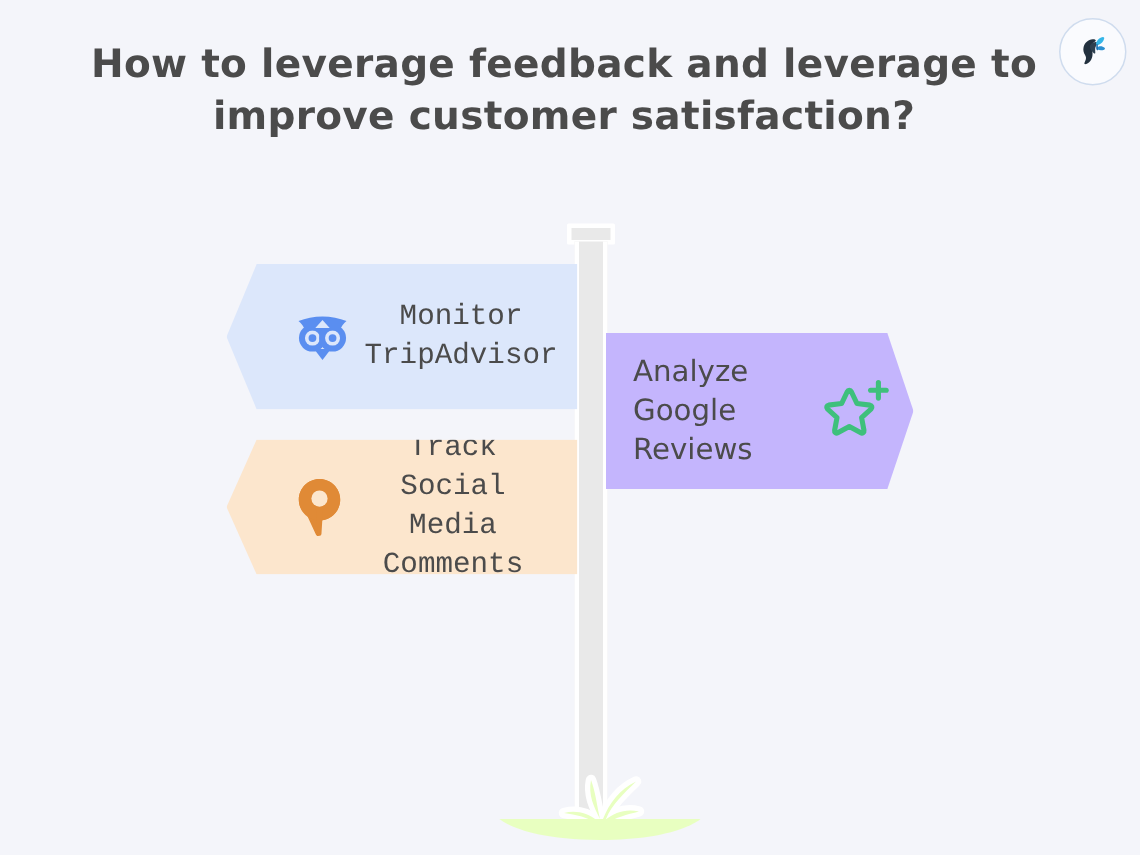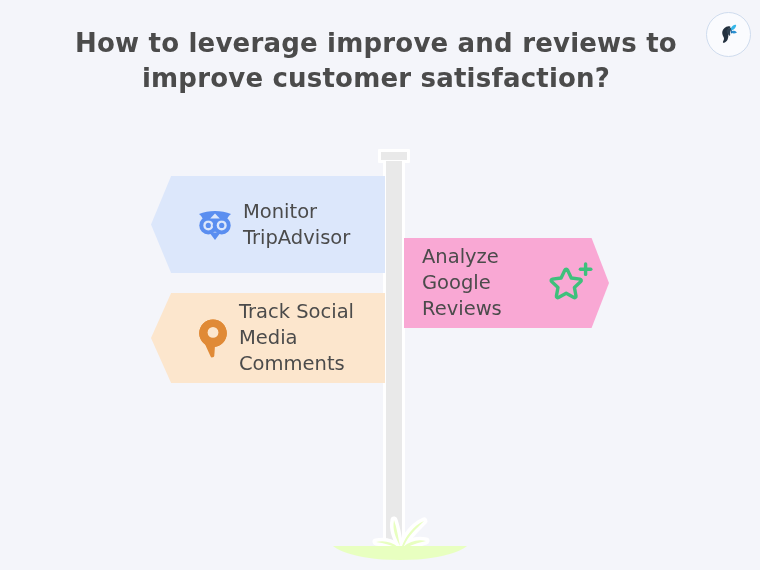--- a/index.html
+++ b/index.html
@@ -130,24 +130,24 @@
     top: 293px;
     width: 234px;
     height: 90px;
     background: #fce6cd;
   }
   #sign-social .sign-inner { padding: 0 18px 0 42px; }
 
   
   #sign-google {
     left: 404px;
-    top: 238px;
+    top: 222px;
     width: 205px;
-    height: 90px;
-    background: #f9a8d4;
+    height: 104px;
+    background: #c4b5fd;
   }
   #sign-google .sign-inner { padding: 0 14px 0 18px; }
 
   .sign-icon {
     flex: 0 0 auto;
     width: 40px;
     height: 40px;
     display: flex;
     align-items: center;
     justify-content: center;
@@ -155,31 +155,31 @@
   .sign-icon svg { display: block; }
 
   .sign-label {
     flex: 1 1 auto;
     font-family: "DejaVu Sans", sans-serif;
     font-size: 19.5px;
     line-height: 1.33;
     color: #4b4b4b;
     white-space: pre-line;
   }
-  .label-right { text-align: left; padding-right: 2px; }
+  .label-right { text-align: center; padding-right: 2px; font-family: Liberation Mono, monospace; }
   .label-left  { text-align: left; }
 
   #sign-tripadvisor .sign-label { padding-left: 8px; }
   #sign-social .sign-label { padding-left: 6px; }
   #sign-google .sign-label { padding-right: 6px; }
 </style>
 </head>
 <body>
 
-<div class="slide-title">How to leverage improve and reviews to
+<div class="slide-title">How to leverage feedback and leverage to
 improve customer satisfaction?</div>
 
 <div class="brand-logo">
   <span>
     <svg width="30" height="30" viewBox="0 0 30 30">
 
       <path d="M14.5 6.2c-3.1 0.3 -5.4 2.4 -6.1 5.1 -0.5 2.1 0.1 3.8 0.9 5.2 0.6 1.1 0.9 1.9 0.6 3.0 -0.3 1.2 -1.0 2.2 -1.0 2.8 0 0.5 0.6 0.6 1.3 0.4 1.4 -0.4 2.6 -1.6 3.3 -3.0 0.8 -1.6 1.0 -3.4 0.8 -5.1 -0.2 -1.5 -0.7 -2.7 -0.5 -3.9 0.2 -1.3 1.0 -2.3 2.3 -3.0 0.6 -0.3 0.6 -1.0 -0.2 -1.3 -0.4 -0.2 -0.9 -0.3 -1.4 -0.2z" fill="#22303e"></path>
       <path d="M13.2 9.6c1.0 -1.1 2.4 -1.7 3.7 -1.5 0.8 0.1 1.1 0.7 0.7 1.2 -0.8 1.0 -1.4 2.0 -1.5 3.2 -0.1 1.0 0.1 1.9 0.1 2.6 0 0.6 -0.5 0.8 -1.0 0.4 -1.4 -1.2 -2.4 -2.7 -2.6 -4.2 -0.1 -0.7 0.1 -1.3 0.6 -1.7z" fill="#2e4050"></path>
 
       <path d="M17.0 8.0c0.9 -1.9 2.6 -3.2 4.3 -3.3 0.7 0 1.0 0.5 0.8 1.2 -0.5 1.9 -1.9 3.4 -3.6 4.0 -0.9 0.3 -1.7 0.1 -1.8 -0.6 -0.1 -0.4 0.0 -0.9 0.3 -1.3z" fill="#35b6e8"></path>

